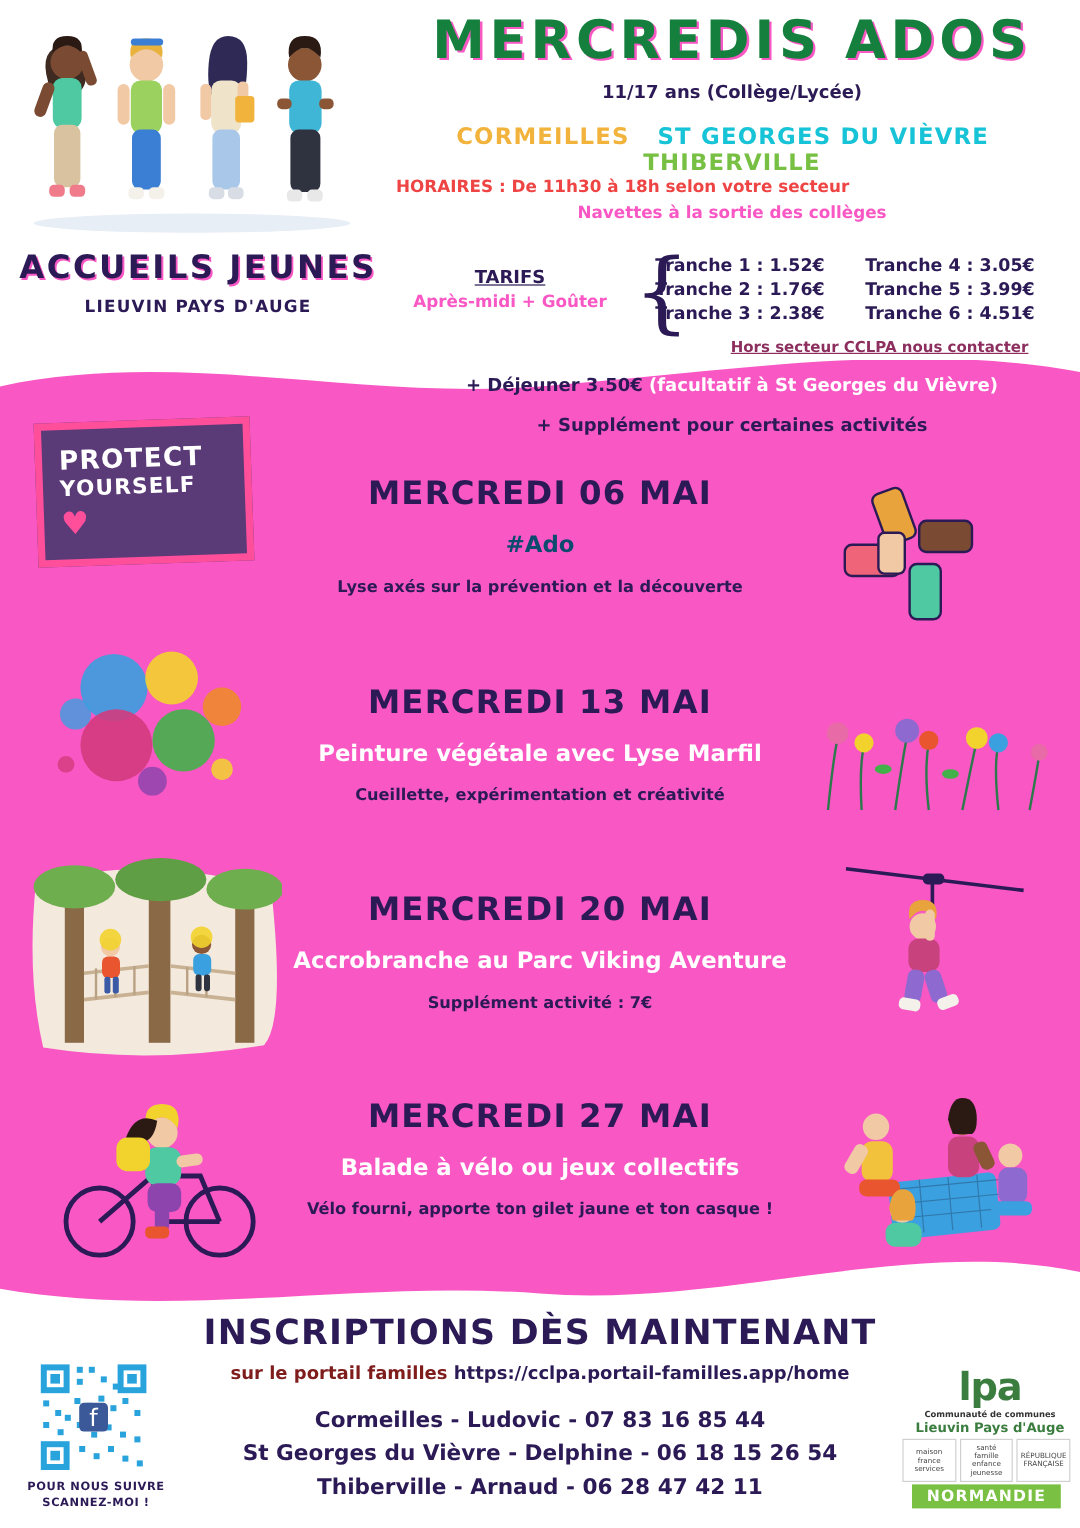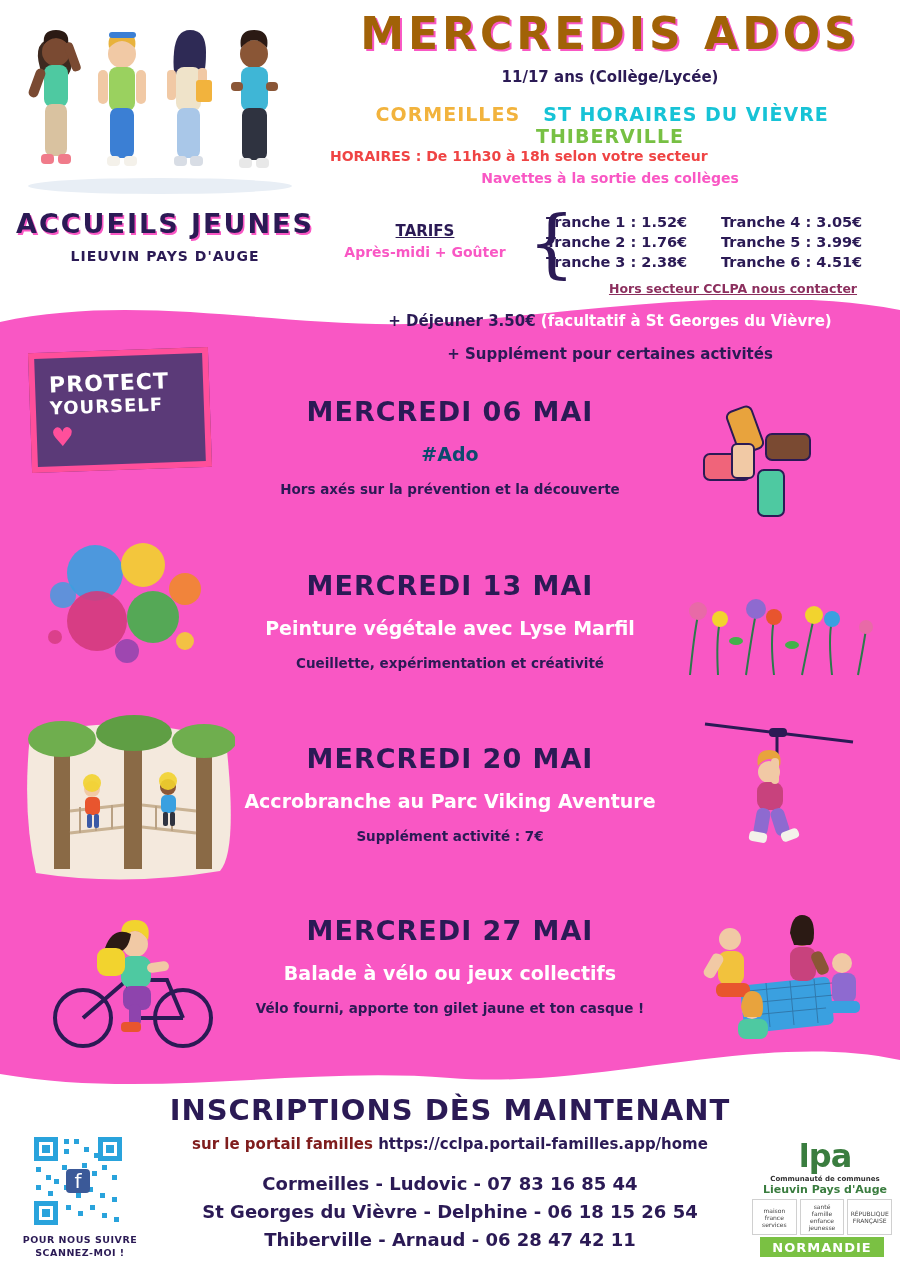--- a/index.html
+++ b/index.html
@@ -20,21 +20,21 @@
   }
 
   
   .header { position: absolute; left: 0; top: 0; width: 900px; height: 300px; }
 
   .title-main {
     position: absolute; left: 330px; top: 8px; width: 560px;
     text-align: center;
     font-family: "DejaVu Sans", sans-serif;
     font-size: 44px; font-weight: bold; letter-spacing: 4px;
-    color: #a16207;
+    color: #15803d;
     text-shadow: 2px 2px 0 #f957c4;
   }
   .title-sub {
     position: absolute; left: 330px; top: 68px; width: 560px;
     text-align: center; font-size: 15px; font-weight: bold; color: #2b1a55;
   }
   .towns {
     position: absolute; left: 320px; top: 103px; width: 580px;
     text-align: center; font-size: 19px; font-weight: bold; letter-spacing: 1px;
   }
@@ -216,21 +216,21 @@
         <rect x="246" y="150" width="13" height="10" rx="4" fill="#e8e8e8"></rect>
       </g>
     </svg>
 
     <div class="title-main">MERCREDIS ADOS</div>
     <div class="title-sub">11/17 ans (Collège/Lycée)</div>
 
     <div class="towns">
       <span class="t1">CORMEILLES</span>
       <span class="sep">/</span>
-      <span class="t2">ST HORAIRES DU VIÈVRE</span>
+      <span class="t2">ST GEORGES DU VIÈVRE</span>
       <span class="sep">/</span>
       <span class="t3">THIBERVILLE</span>
     </div>
 
     <div class="hours">HORAIRES : De 11h30 à 18h selon votre secteur</div>
     <div class="shuttles">Navettes à la sortie des collèges</div>
 
     <div class="tarifs-label">TARIFS</div>
     <div class="tarifs-sub">Après-midi + Goûter</div>
     <div class="brace">{</div>
@@ -266,21 +266,21 @@
       <rect x="86" y="34" width="44" height="26" rx="6" fill="#7a4a32"></rect>
       <rect x="78" y="70" width="26" height="46" rx="6" fill="#4ec9a1"></rect>
       <rect x="24" y="54" width="46" height="26" rx="6" fill="#f0647a"></rect>
       <rect x="52" y="44" width="22" height="34" rx="5" fill="#f1c9a5"></rect>
     </g>
   </svg>
 
   <div class="event" style="top:396px;">
     <div class="ev-date">MERCREDI 06 MAI</div>
     <div class="ev-title dark">#Ado</div>
-    <div class="ev-note">Hors axés sur la prévention et la découverte</div>
+    <div class="ev-note">Lyse axés sur la prévention et la découverte</div>
   </div>
 
   <svg class="illu" style="left:35px; top:525px; width:190px; height:150px;" viewBox="0 0 190 150">
     <circle cx="60" cy="48" r="28" fill="#3aa0e0" opacity="0.9"></circle>
     <circle cx="108" cy="40" r="22" fill="#f2d32e" opacity="0.9"></circle>
     <circle cx="62" cy="96" r="30" fill="#d33b7d" opacity="0.9"></circle>
     <circle cx="118" cy="92" r="26" fill="#43b14a" opacity="0.9"></circle>
     <circle cx="150" cy="64" r="16" fill="#f0892c" opacity="0.9"></circle>
     <circle cx="28" cy="70" r="13" fill="#3aa0e0" opacity="0.8"></circle>
     <circle cx="92" cy="126" r="12" fill="#8e44ad" opacity="0.85"></circle>

